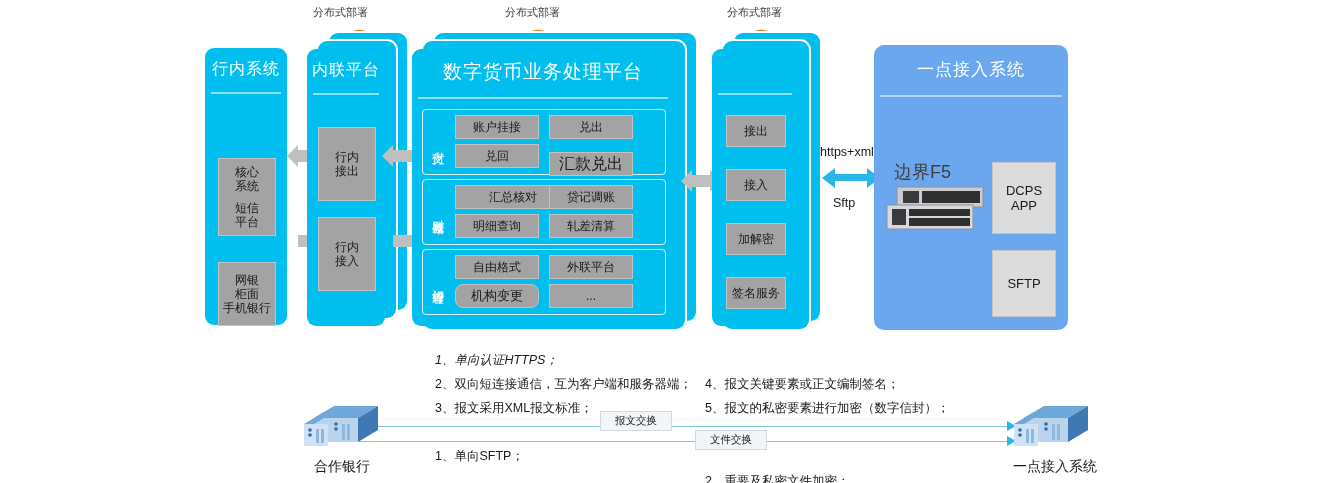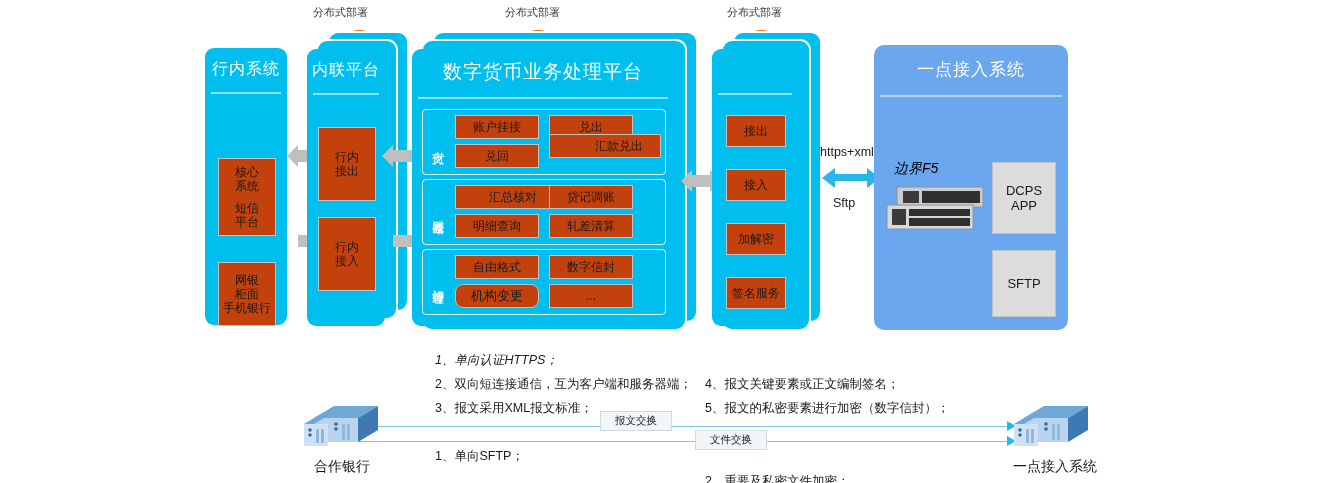--- a/index.html
+++ b/index.html
@@ -12,21 +12,21 @@
   .card-back{position:absolute;background:#00bfef;border-radius:9px;
              box-shadow:0 0 0 2px #ffffff;}
 
   .panel{position:absolute;background:#00bfef;border-radius:9px;}
   .panel-title{position:absolute;left:0;right:0;top:0;color:#ffffff;
                display:flex;align-items:center;justify-content:center;
                letter-spacing:1px;}
   .title-rule{position:absolute;left:6px;right:6px;height:2px;
               background:rgba(255,255,255,.55);}
 
-  .gbox{position:absolute;background:#c2410c;border:1px solid #c2c2c2;
+  .gbox{position:absolute;background:#a3a3a3;border:1px solid #c2c2c2;
         color:#1a1a1a;display:flex;flex-direction:column;
         align-items:center;justify-content:center;text-align:center;
         line-height:1.18;}
 
   .group{position:absolute;border:1px solid rgba(255,255,255,.85);
          border-radius:4px;}
   .vlabel{position:absolute;color:#ffffff;display:flex;align-items:center;
           justify-content:center;writing-mode:vertical-rl;
           text-orientation:upright;letter-spacing:1px;line-height:1.05;}
 
@@ -136,35 +136,35 @@
 </div>
 <div class="panel" style="left:412px;top:49px;width:262px;height:277px;">
   <div class="panel-title" style="height:46px;font-size:19px;">数字货币业务处理平台</div>
   <div class="title-rule" style="top:48px;"></div>
 
   <div class="group" style="left:10px;top:60px;width:242px;height:64px;">
     <div class="vlabel" style="left:4px;top:6px;width:22px;height:52px;font-size:13px;">支付</div>
     <div class="gbox" style="left:32px;top:5px;width:82px;height:22px;font-size:12px;">账户挂接</div>
     <div class="gbox" style="left:126px;top:5px;width:82px;height:22px;font-size:12px;">兑出</div>
     <div class="gbox" style="left:32px;top:34px;width:82px;height:22px;font-size:12px;">兑回</div>
-    <div class="gbox" style="left:126px;top:24px;width:82px;height:22px;font-size:12px;padding-left:28px;">汇款兑出</div>
+    <div class="gbox" style="left:126px;top:42px;width:82px;height:22px;font-size:16px;">汇款兑出</div>
   </div>
 
   <div class="group" style="left:10px;top:130px;width:242px;height:64px;">
     <div class="vlabel" style="left:4px;top:3px;width:22px;height:58px;font-size:12px;">对账差错</div>
     <div class="gbox" style="left:32px;top:5px;width:82px;height:22px;font-size:12px;padding-left:16px;">汇总核对</div>
     <div class="gbox" style="left:126px;top:5px;width:82px;height:22px;font-size:12px;">贷记调账</div>
     <div class="gbox" style="left:32px;top:34px;width:82px;height:22px;font-size:12px;">明细查询</div>
     <div class="gbox" style="left:126px;top:34px;width:82px;height:22px;font-size:12px;">轧差清算</div>
   </div>
 
   <div class="group" style="left:10px;top:200px;width:242px;height:64px;">
     <div class="vlabel" style="left:4px;top:3px;width:22px;height:58px;font-size:12px;">运行管理</div>
     <div class="gbox" style="left:32px;top:5px;width:82px;height:22px;font-size:12px;">自由格式</div>
-    <div class="gbox" style="left:126px;top:5px;width:82px;height:22px;font-size:12px;">数字信封</div>
+    <div class="gbox" style="left:126px;top:5px;width:82px;height:22px;font-size:12px;">外联平台</div>
     <div class="gbox" style="left:32px;top:34px;width:82px;height:22px;font-size:13px;border-radius:8px;">机构变更</div>
     <div class="gbox" style="left:126px;top:34px;width:82px;height:22px;font-size:12px;">...</div>
   </div>
 </div>
 
 <div class="ga both" style="left:692px;top:175px;width:18px;"></div>
 
 <div class="stack" style="left:712px;top:33px;">
   <div class="card-back" style="left:22px;top:0px;width:86px;height:288px;"></div>
   <div class="card-back" style="left:11px;top:8px;width:86px;height:288px;"></div>
@@ -178,21 +178,21 @@
 </div>
 
 <div class="proto" style="left:820px;top:145px;">https+xml</div>
 <div class="ba" style="left:835px;top:174px;width:32px;"></div>
 <div class="proto" style="left:833px;top:196px;">Sftp</div>
 
 <div class="bigpanel" style="left:874px;top:45px;width:194px;height:285px;">
   <div class="panel-title" style="height:48px;font-size:17px;">一点接入系统</div>
   <div class="title-rule" style="top:50px;background:rgba(255,255,255,.5);"></div>
 
-  <div class="abs" style="left:20px;top:115px;font-size:14px;color:#000000;white-space:nowrap;font-style:italic;">边界F5</div>
+  <div class="abs" style="left:20px;top:115px;font-size:18px;color:#404040;white-space:nowrap;">边界F5</div>
 
   <svg class="abs" style="left:5px;top:140px;" width="110" height="52">
     <rect x="18" y="2" width="86" height="20" fill="#c9ccd1" stroke="#8e9197"></rect>
     <rect x="24" y="6" width="16" height="12" fill="#3a3a3a"></rect>
     <rect x="43" y="6" width="58" height="12" fill="#2f2f2f"></rect>
     <rect x="8" y="20" width="86" height="24" fill="#d5d8dc" stroke="#8e9197"></rect>
     <rect x="13" y="24" width="14" height="16" fill="#3a3a3a"></rect>
     <rect x="30" y="24" width="61" height="7" fill="#2f2f2f"></rect>
     <rect x="30" y="33" width="61" height="8" fill="#2f2f2f"></rect>
   </svg>

